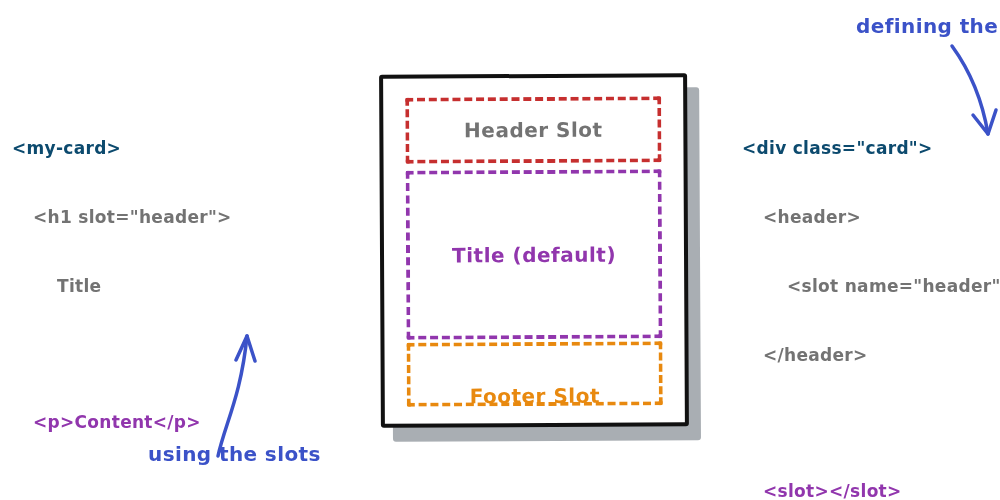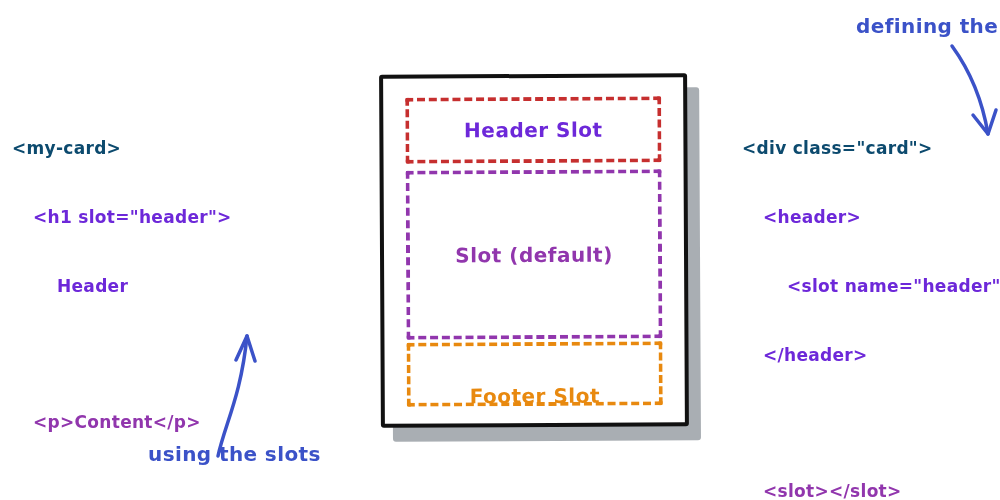--- a/index.html
+++ b/index.html
@@ -20,21 +20,21 @@
     white-space: pre;
   }
   .code-block .ln { height: 29px; line-height: 29px; }
   .code-block .gap { height: 27px; }
   .left-code  { left: 12px;  top: 94px; }
   .right-code { left: 742px; top: 94px; }
   .i0 { padding-left: 0; }
   .i1 { padding-left: 21px; }
   .i2 { padding-left: 45px; }
   .c-slate  { color: #0c4a6e; }
-  .c-red    { color: #6d28d9; }
+  .c-red    { color: #737373; }
   .c-purple { color: #9136ad; }
   .c-orange { color: #e8890f; margin-top: 44px; }
   .c-blue   { color: #3b52c8; }
 
   
   .card-diagram {
     position: absolute;
     left: 380px; top: 74px;
     width: 300px; height: 345px;
     background: #ffffff;
@@ -75,36 +75,36 @@
   .arrow-down { left: 944px; top: 42px; }
 </style>
 </head>
 <body>
 
 <div class="canvas">
 
   <div class="code-block left-code">
     <div class="ln i0 c-slate">&lt;my-card&gt;</div>
     <div class="ln i1 c-red">&lt;h1 slot="header"&gt;</div>
-    <div class="ln i2 c-red">Header</div>
+    <div class="ln i2 c-red">Title</div>
     <div class="gap"></div>
     <div class="ln i1 c-purple">&lt;p&gt;Content&lt;/p&gt;</div>
     
     
     
     
     
   </div>
 
   <div class="card-diagram">
     <div class="slot-box slot-header">
       <span class="slot-label c-red">Header Slot</span>
     </div>
     <div class="slot-box slot-default">
-      <span class="slot-label c-purple">Slot (default)</span>
+      <span class="slot-label c-purple">Title (default)</span>
     </div>
     <div class="slot-box slot-footer">
       <span class="slot-label c-orange">Footer Slot</span>
     </div>
   </div>
 
   <div class="code-block right-code">
     <div class="ln i0 c-slate">&lt;div class="card"&gt;</div>
     <div class="ln i1 c-red">&lt;header&gt;</div>
     <div class="ln i2 c-red">&lt;slot name="header"&gt;</div>

